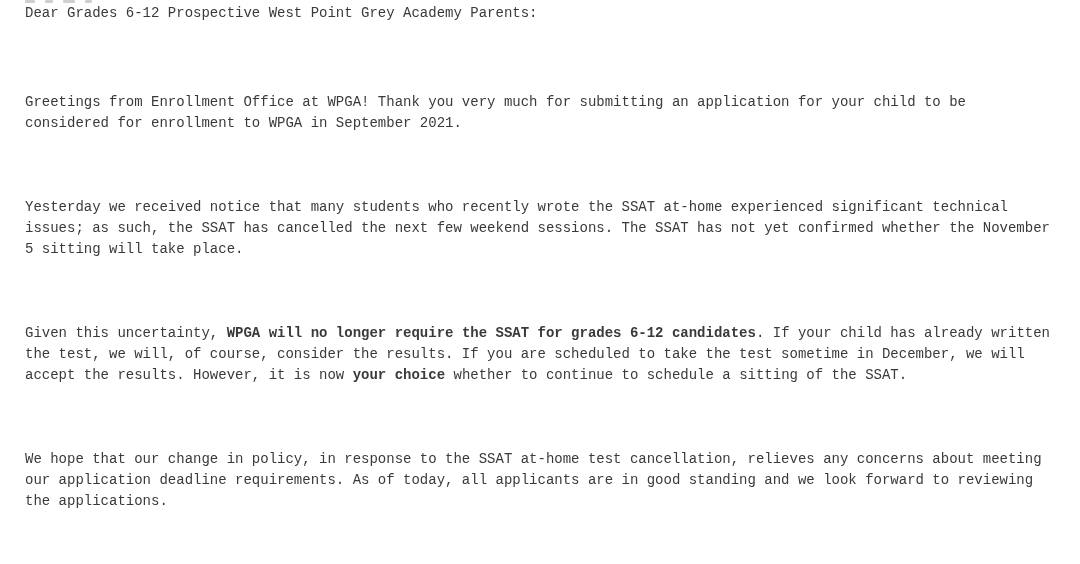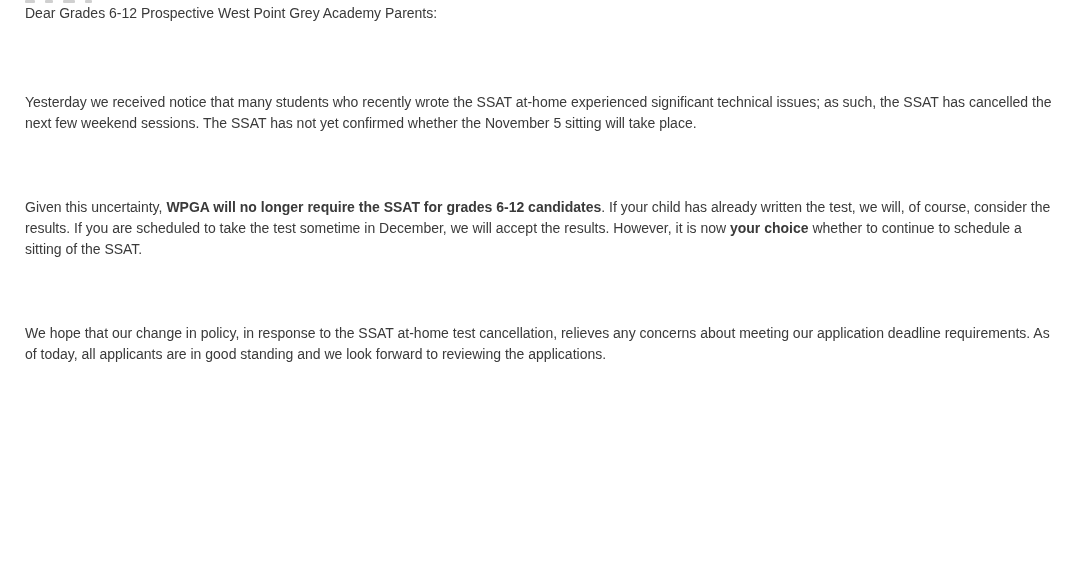--- a/index.html
+++ b/index.html
@@ -6,21 +6,21 @@
   html, body {
     width: 1080px; height: 564px;
     background: #ffffff;
     overflow: hidden;
   }
   .page {
     position: relative;
     width: 1080px; height: 564px;
     overflow: hidden;
     background: #ffffff;
-    font-family: Liberation Sans, sans-serif;
+    font-family: Liberation Mono, monospace;
     font-size: 14px;
     line-height: 21px;
     color: #3a3a3a;
     padding: 3px 22px 0 25px;
   }
   .para { margin-bottom: 63px; }
   .para.salutation { margin-bottom: 68px; }
   .bold { font-weight: bold; }
   
   .clip-fragment {
@@ -46,17 +46,18 @@
 
 <div class="page">
   <div class="clip-fragment">
     <i></i>
       <i></i>
       <i></i>
       <i></i>
   </div>
   <div>
       <p class="para salutation"><span>Dear Grades 6-12 Prospective West Point Grey Academy Parents:</span></p>
+      <p class="para"><span>Greetings from Enrollment Office at WPGA! Thank you very much for submitting an application for your child to be considered for enrollment to WPGA in September 2021.</span></p>
       <p class="para"><span>Yesterday we received notice that many students who recently wrote the SSAT at-home experienced significant technical issues; as such, the SSAT has cancelled the next few weekend sessions. The SSAT has not yet confirmed whether the November 5 sitting will take place.</span></p>
       <p class="para"><span>Given this uncertainty, </span><span class="bold">WPGA will no longer require the SSAT for grades 6-12 candidates</span><span>. If your child has already written the test, we will, of course, consider the results. If you are scheduled to take the test sometime in December, we will accept the results. However, it is now </span><span class="bold">your choice</span><span> whether to continue to schedule a sitting of the SSAT.</span></p>
       <p class="para"><span>We hope that our change in policy, in response to the SSAT at-home test cancellation, relieves any concerns about meeting our application deadline requirements. As of today, all applicants are in good standing and we look forward to reviewing the applications.</span></p>
     </div>
 </div>
 
 </body></html>

